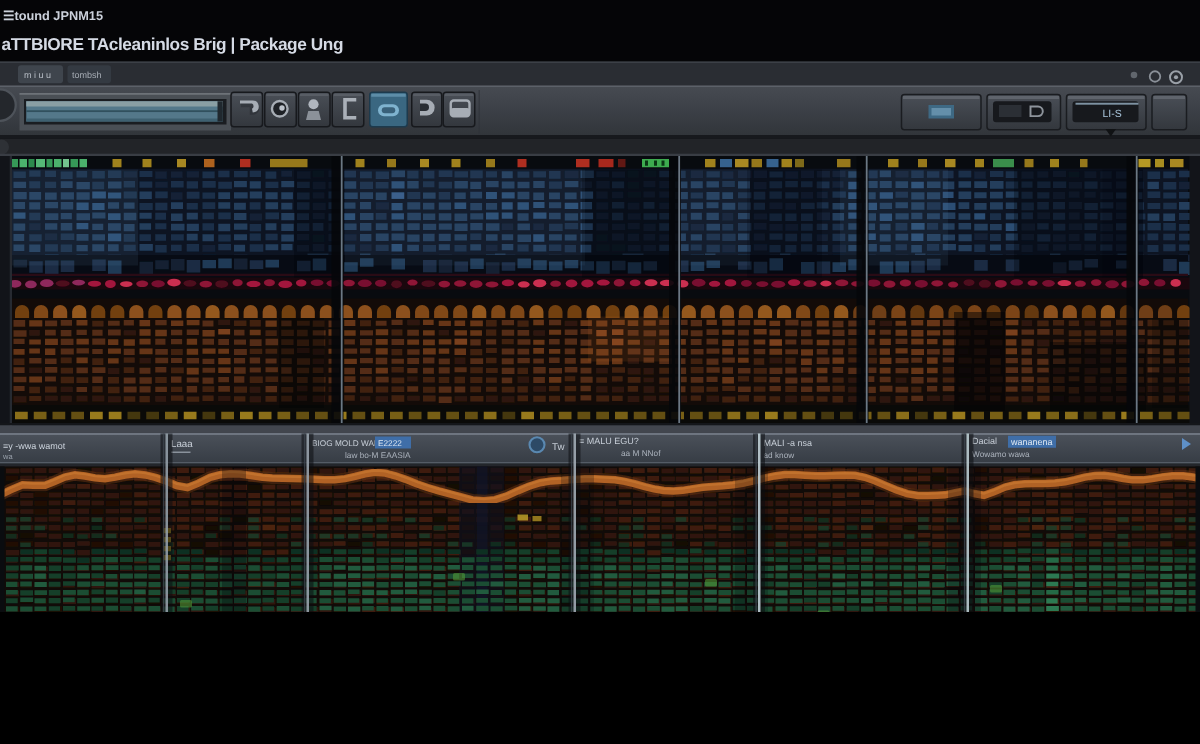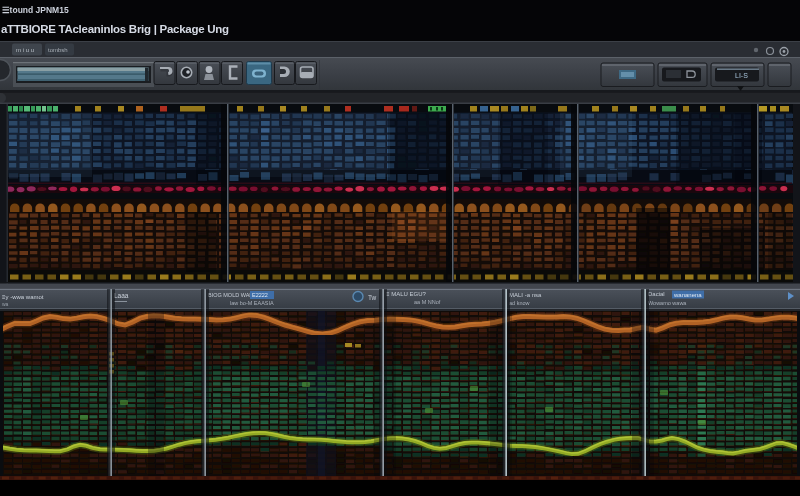--- a/index.html
+++ b/index.html
@@ -1,14 +1,14 @@
 <!DOCTYPE html>
 <html><head><meta charset="utf-8"><style>
 html,body{margin:0;padding:0;background:#000;}
-#page{position:relative;width:800px;height:480px;overflow:hidden;background:#0a0b0e;font-family:"Liberation Sans",sans-serif;}
+#page{position:relative;width:800px;height:408px;overflow:hidden;background:#0a0b0e;font-family:"Liberation Sans",sans-serif;}
 </style></head><body>
 <div id="page"><svg xmlns="http://www.w3.org/2000/svg" width="800" height="496" viewBox="0 0 800 496" font-family="Liberation Sans, sans-serif">
       <defs>
 <linearGradient id="gTB" x1="0" y1="0" x2="0" y2="1">
  <stop offset="0" stop-color="#474b52"></stop>
           <stop offset="0.5" stop-color="#3b3f46"></stop>
           <stop offset="1" stop-color="#303439"></stop>
 </linearGradient>
 <linearGradient id="gHD" x1="0" y1="0" x2="0" y2="1">
  <stop offset="0" stop-color="#4a5059"></stop>

